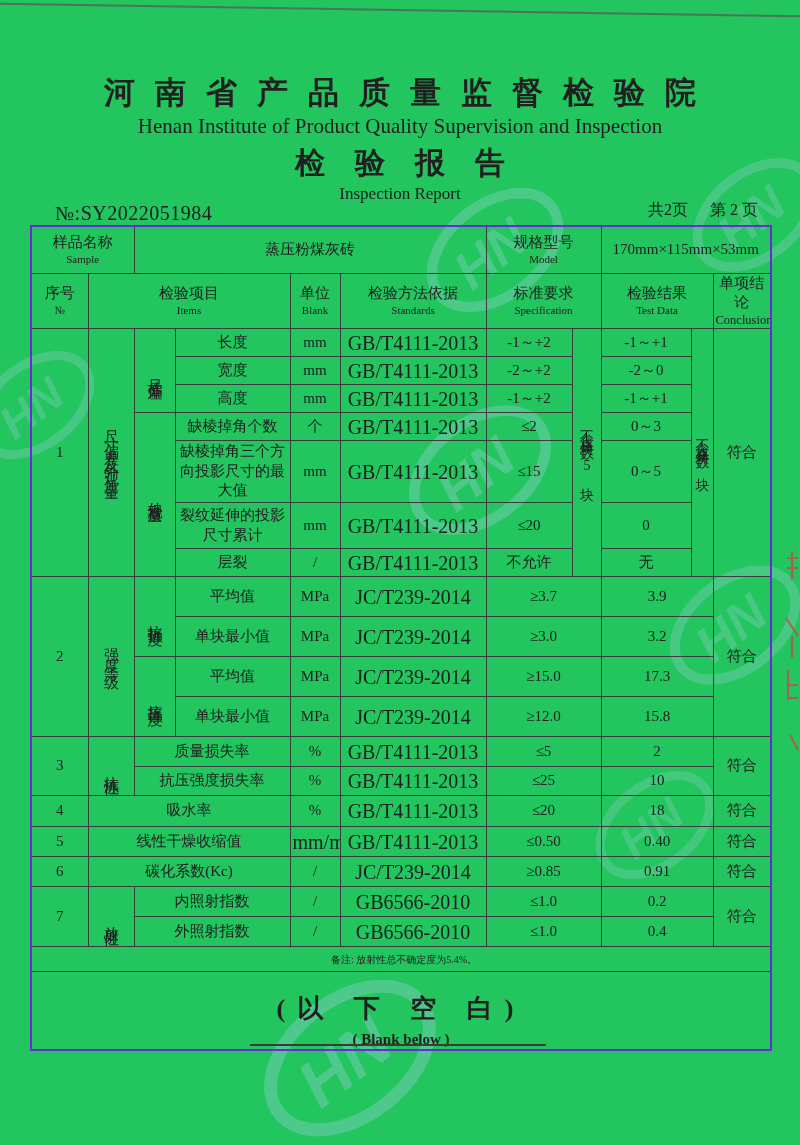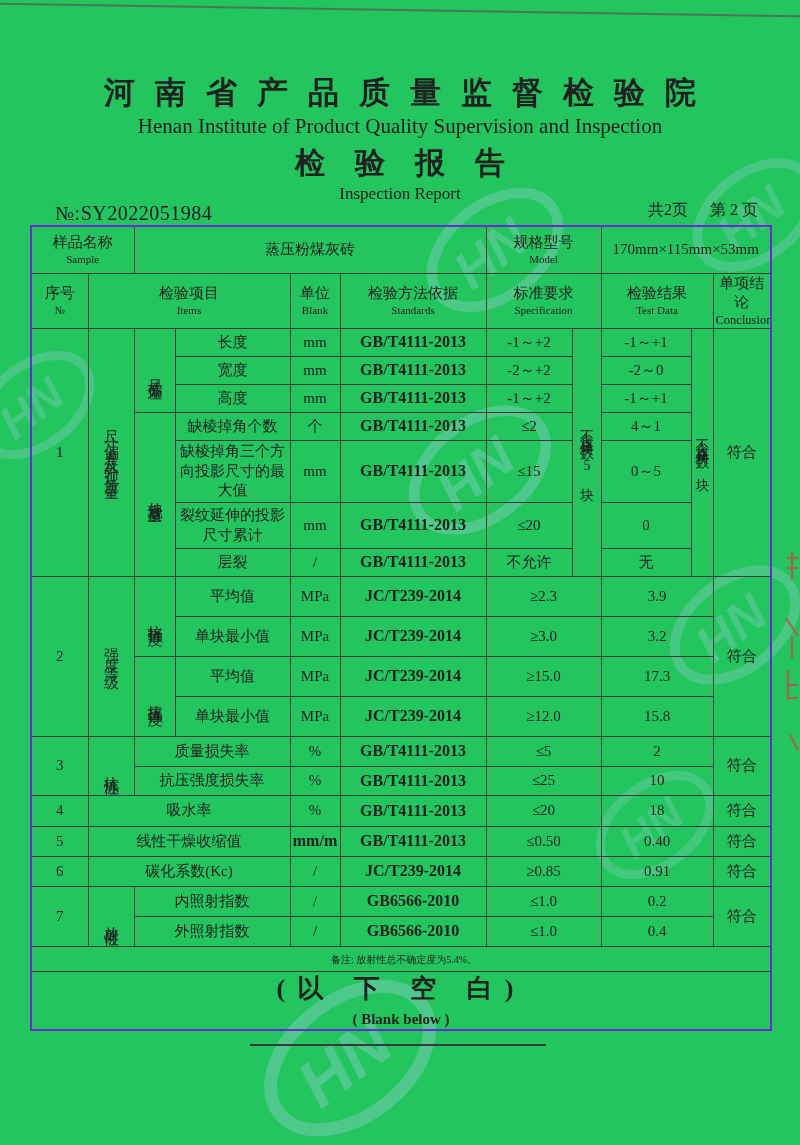--- a/index.html
+++ b/index.html
@@ -60,34 +60,34 @@
   table.report td{
     border:1px solid #3c3c3c;
     text-align:center;vertical-align:middle;
     padding:0 2px;line-height:1.3;
     overflow:hidden;
   }
   table.report{border:2px solid #6d28d9;}
   .en{font-size:11px;display:block;line-height:1.25;}
   .cn{display:block;line-height:1.3;}
   .en-sm{font-size:12.5px;display:block;line-height:1.25;}
-  .std{font-size:16px;letter-spacing:0;font-weight:bold;}
+  .std{font-size:20px;letter-spacing:0;}
   .vert{
     writing-mode:vertical-lr;text-orientation:upright;
     display:inline-block;line-height:1;margin:0 auto;
   }
   .vsp2{letter-spacing:2px;}
   .vsp4{letter-spacing:4px;}
   .vsp6{letter-spacing:7px;}
   .vsp8{letter-spacing:9px;}
   .notecell{text-align:right;padding-left:8px !important;font-size:10px;}
   .blankcell{position:relative;}
   .blank-cn{
     display:block;font-size:26px;font-weight:700;
-    letter-spacing:12px;margin-top:0;
+    letter-spacing:12px;margin-top:20px;
   }
   .blank-en{
     display:block;font-size:15px;font-weight:700;
     margin-top:4px;
   }
   .sig-line{
     position:absolute;top:1044px;left:250px;width:296px;height:2px;
     background:#3a3a3a;
   }
 </style>
@@ -219,21 +219,21 @@
       <td class="std">GB/T4111-2013</td>
       <td>-1～+2</td>
       <td>-1～+1</td>
     </tr>
     <tr style="height:28px">
       <td rowspan="4"><span class="vert vsp2">外观质量</span></td>
       <td>缺棱掉角个数</td>
       <td>个</td>
       <td class="std">GB/T4111-2013</td>
       <td>≤2</td>
-      <td>4～1</td>
+      <td>0～3</td>
     </tr>
     <tr style="height:62px">
       <td>缺棱掉角三个方向投影尺寸的最大值</td>
       <td>mm</td>
       <td class="std">GB/T4111-2013</td>
       <td>≤15</td>
       <td>0～5</td>
     </tr>
     <tr style="height:46px">
       <td>裂纹延伸的投影尺寸累计</td>
@@ -250,21 +250,21 @@
       <td>无</td>
     </tr>
 
     <tr style="height:40px">
       <td rowspan="4">2</td>
       <td rowspan="4"><span class="vert vsp8">强度等级</span></td>
       <td rowspan="2"><span class="vert vsp2">抗折强度</span></td>
       <td>平均值</td>
       <td>MPa</td>
       <td class="std">JC/T239-2014</td>
-      <td colspan="2">≥2.3</td>
+      <td colspan="2">≥3.7</td>
       <td colspan="2">3.9</td>
       <td rowspan="4">符合</td>
     </tr>
     <tr style="height:40px">
       <td>单块最小值</td>
       <td>MPa</td>
       <td class="std">JC/T239-2014</td>
       <td colspan="2">≥3.0</td>
       <td colspan="2">3.2</td>
     </tr>

